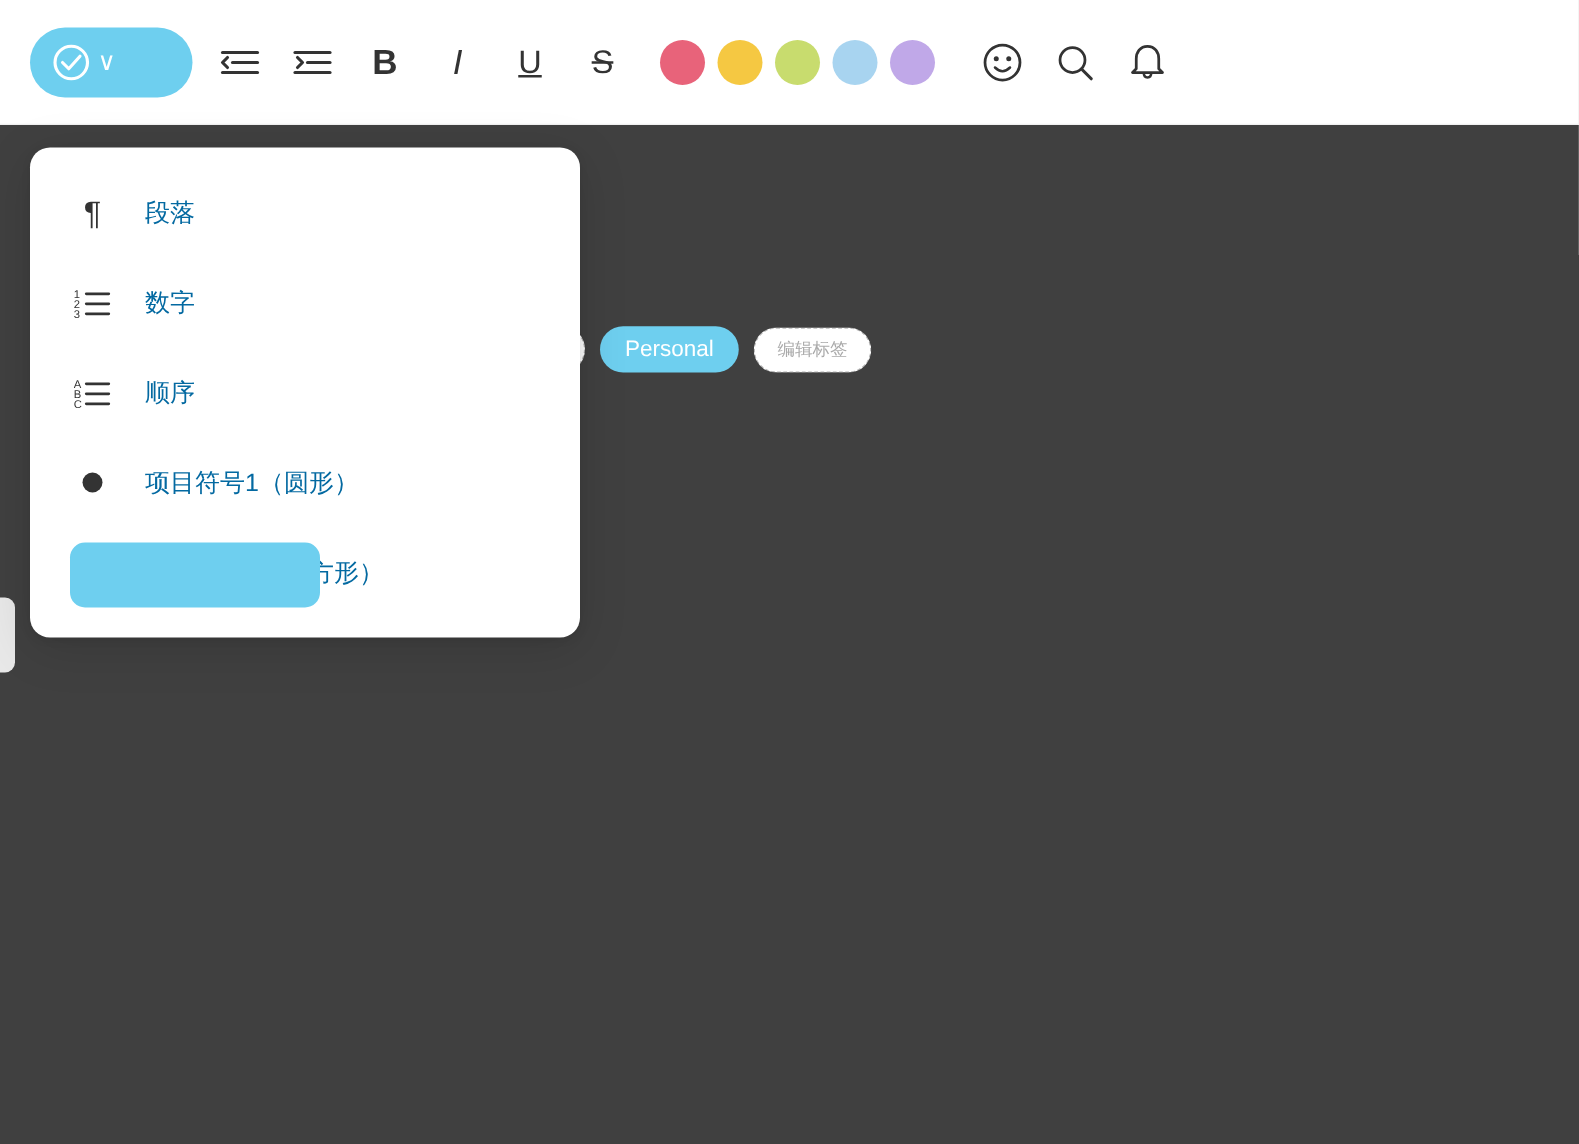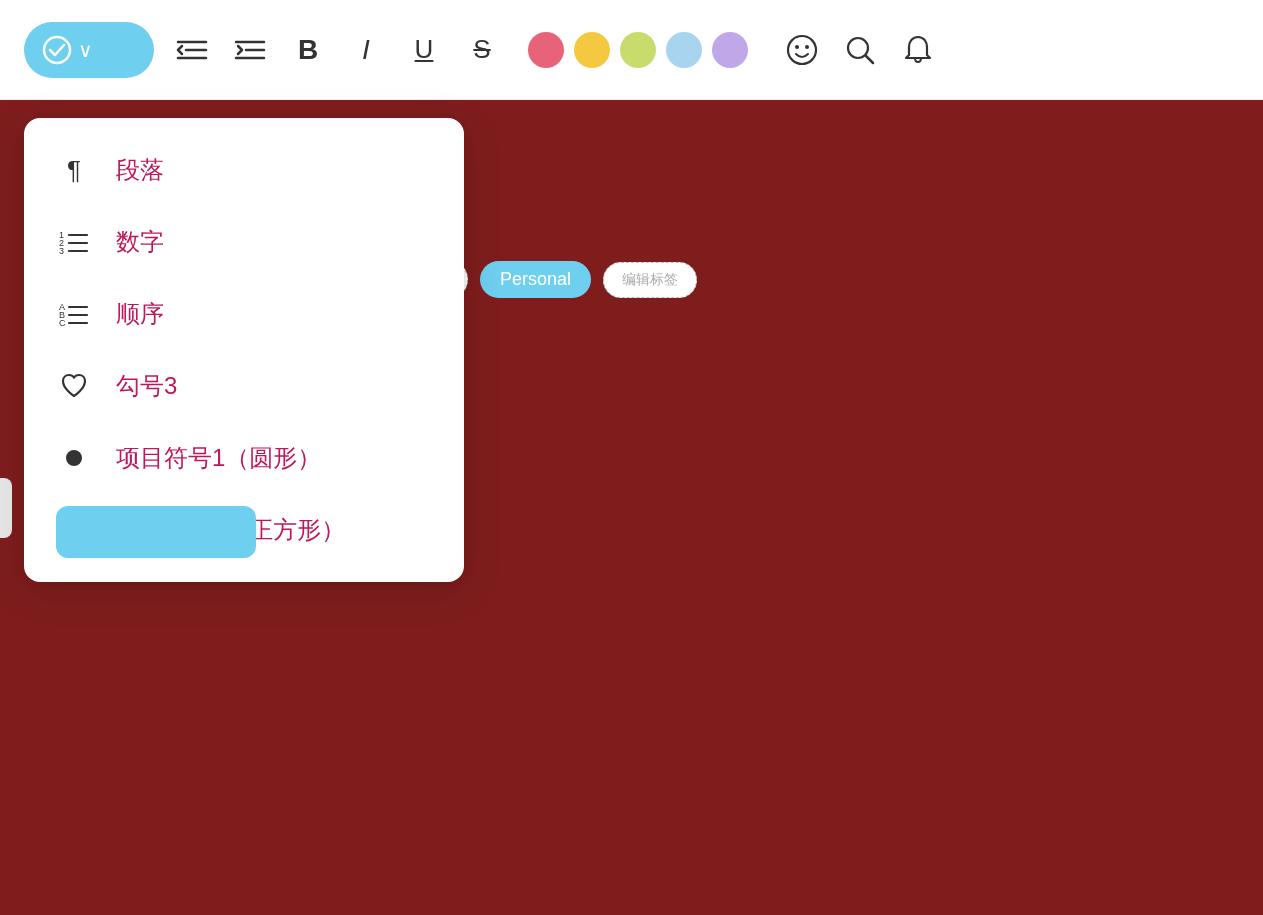--- a/index.html
+++ b/index.html
@@ -96,21 +96,21 @@
       justify-content: center;
       width: 40px;
       height: 40px;
     }
 
     
     .main-content {
       position: absolute;
       top: 100px;
       left: 0; right: 0; bottom: 0;
-      background: #7f1d1d;
+      background: #404040;
     }
 
     
     .tag-row {
       position: absolute;
       top: 160px;
       left: 350px;
       display: flex;
       align-items: center;
       gap: 12px;
@@ -178,22 +178,22 @@
       height: 36px;
       display: flex;
       align-items: center;
       justify-content: center;
       font-size: 26px;
       color: #333;
       flex-shrink: 0;
     }
 
     .dropdown-item-label {
-      font-size: 24px;
-      color: #be185d;
+      font-size: 20px;
+      color: #0369a1;
     }
 
     
     .bottom-btn {
       position: absolute;
       bottom: 24px;
       left: 32px;
       width: 200px;
       height: 52px;
       background: #6ecfef;
@@ -341,28 +341,20 @@
         <line x1="10" y1="15" x2="28" y2="15" stroke="#333" stroke-width="2.2" stroke-linecap="round"></line>
         <text x="0" y="26" font-size="9" fill="#333">C</text>
         <line x1="10" y1="23" x2="28" y2="23" stroke="#333" stroke-width="2.2" stroke-linecap="round"></line>
       </svg>
     </div>
     <span class="dropdown-item-label">顺序</span>
   </div>
 
 
 
-  <div class="dropdown-item">
-    <div class="dropdown-item-icon">
-      <svg width="28" height="28" viewBox="0 0 28 28" fill="none">
-        <path d="M14 24 C14 24 3 17 3 9 C3 5.5 5.5 3 9 3 C11 3 13 4 14 5.5 C15 4 17 3 19 3 C22.5 3 25 5.5 25 9 C25 17 14 24 14 24Z" stroke="#333" stroke-width="2.2" fill="none"></path>
-      </svg>
-    </div>
-    <span class="dropdown-item-label">勾号3</span>
-  </div>
 
   <div class="dropdown-item">
     <div class="dropdown-item-icon">
       <svg width="28" height="28" viewBox="0 0 28 28" fill="none">
         <circle cx="14" cy="14" r="8" fill="#333"></circle>
       </svg>
     </div>
     <span class="dropdown-item-label">项目符号1（圆形）</span>
   </div>
 

